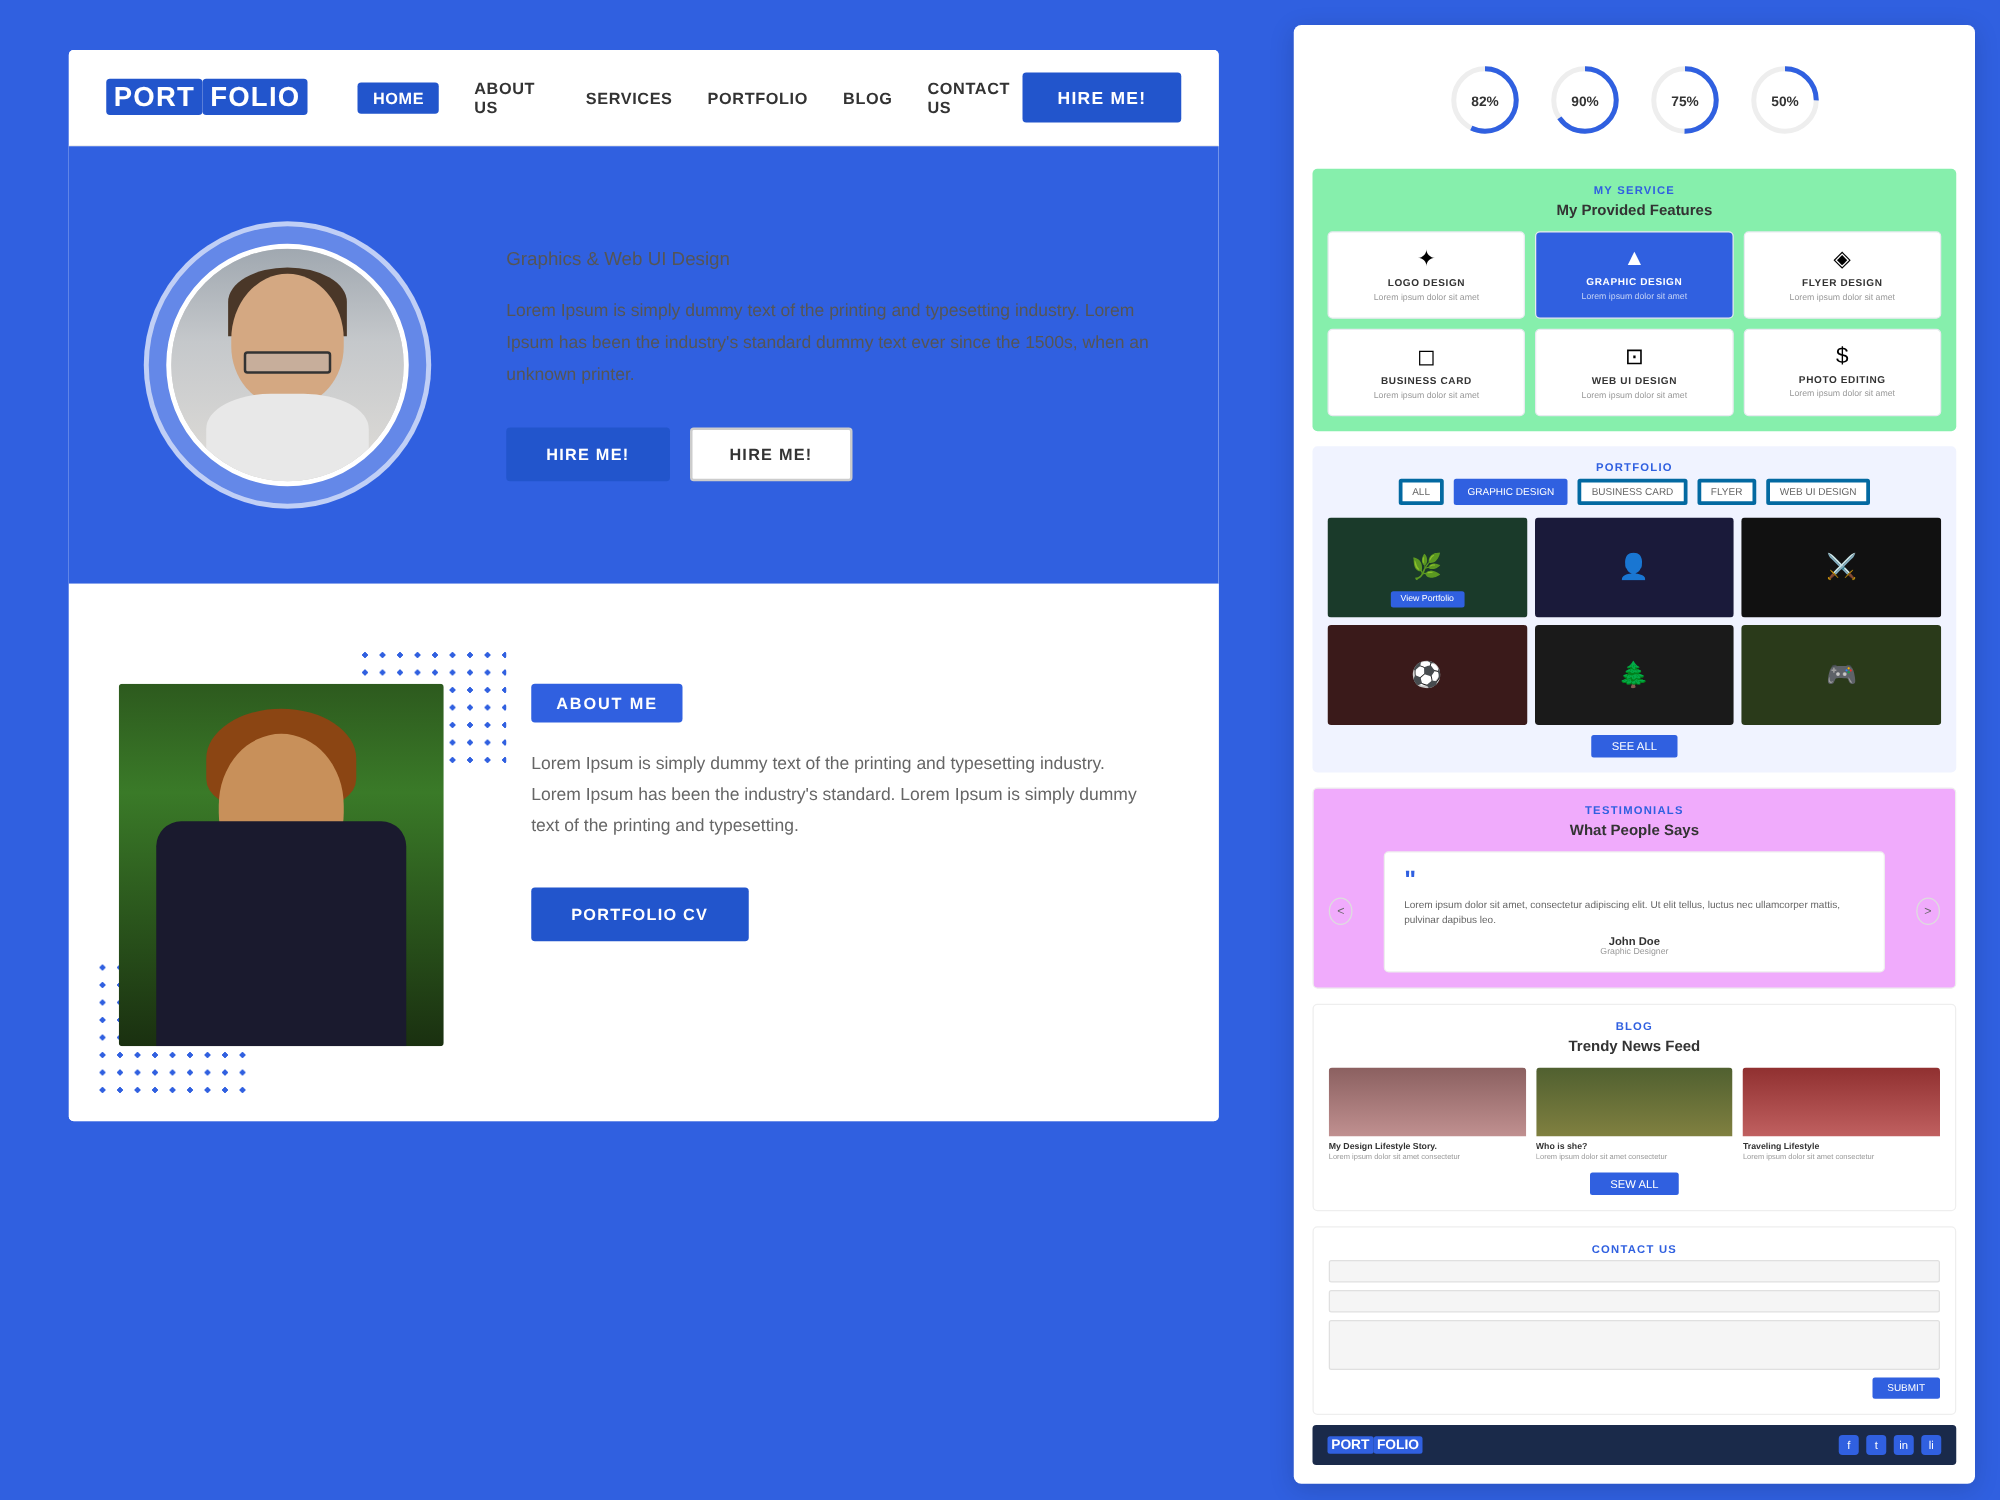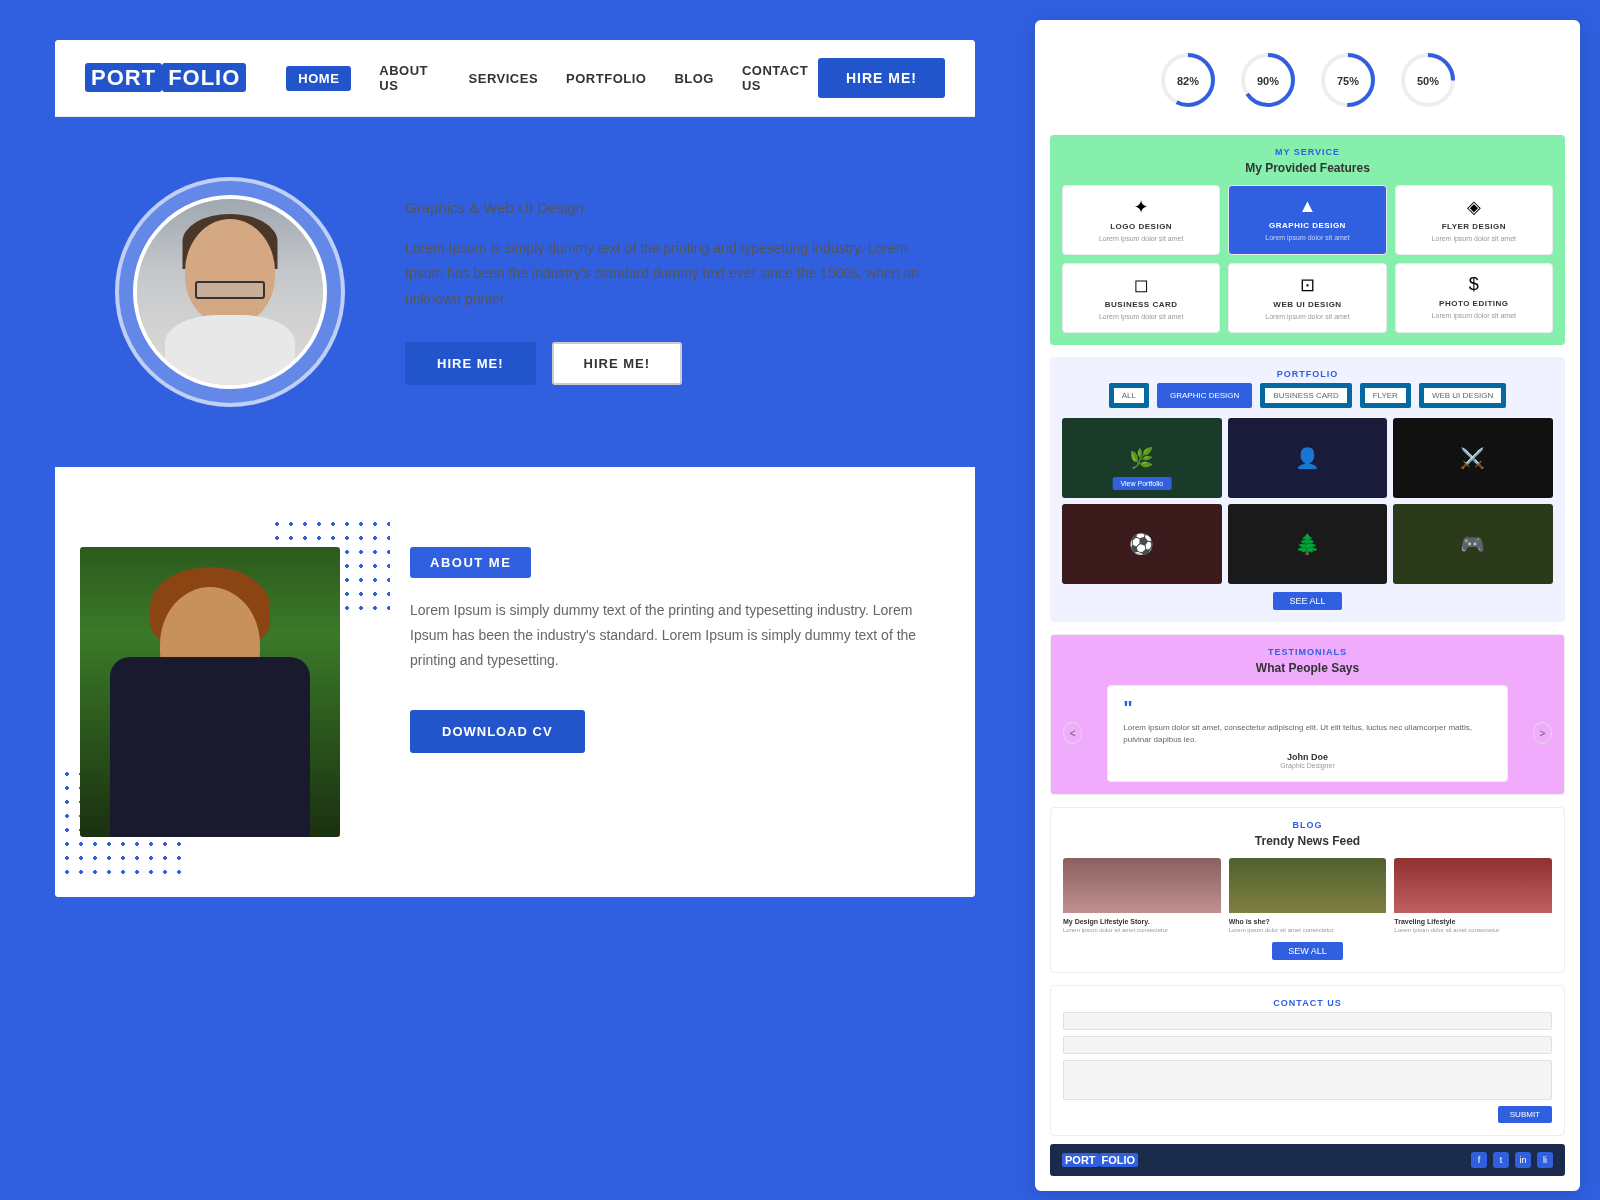--- a/index.html
+++ b/index.html
@@ -199,21 +199,21 @@
       font-size: 13px;
       font-weight: 700;
       letter-spacing: 1px;
       cursor: pointer;
       border-radius: 3px;
     }
 
     
     .white-section {
       background: #fff;
-      padding: 80px 50px 60px 25px;
+      padding: 80px 50px 60px 40px;
       display: flex;
       gap: 50px;
       align-items: flex-start;
     }
     .about-image-wrap {
       position: relative;
       width: 280px;
       flex-shrink: 0;
     }
     .dots-top-right {
@@ -424,21 +424,21 @@
       display: flex;
       gap: 8px;
       justify-content: center;
       margin-bottom: 10px;
       flex-wrap: wrap;
     }
     .filter-btn {
       font-size: 8px;
       padding: 3px 8px;
       border-radius: 2px;
-      border: 5px solid #0369a1;
+      border: 3px solid #0369a1;
       cursor: pointer;
       background: #fff;
       color: #666;
     }
     .filter-btn.active {
       background: #3060e0;
       color: #fff;
       border-color: #3060e0;
     }
     .portfolio-grid {
@@ -720,21 +720,21 @@
           </div>
           <div class="person2-hand"></div>
           <div class="person2-body"></div>
         </div>
       </div>
       <div class="dots-bottom-left"></div>
     </div>
     <div class="about-content">
       <span class="about-badge">ABOUT ME</span>
       <p class="about-desc">Lorem Ipsum is simply dummy text of the printing and typesetting industry. Lorem Ipsum has been the industry's standard. Lorem Ipsum is simply dummy text of the printing and typesetting.</p>
-      <button class="download-btn">DOWNLOAD CV</button>
+      <button class="download-btn">PORTFOLIO CV</button>
     </div>
   </div>
 </div>
 
 <div class="right-white-card">
 
   <div class="skills-row">
     <div class="skill-circle">
       <svg class="circle-svg" viewBox="0 0 60 60">
         <circle cx="30" cy="30" r="25" fill="none" stroke="#eee" stroke-width="4"></circle>

